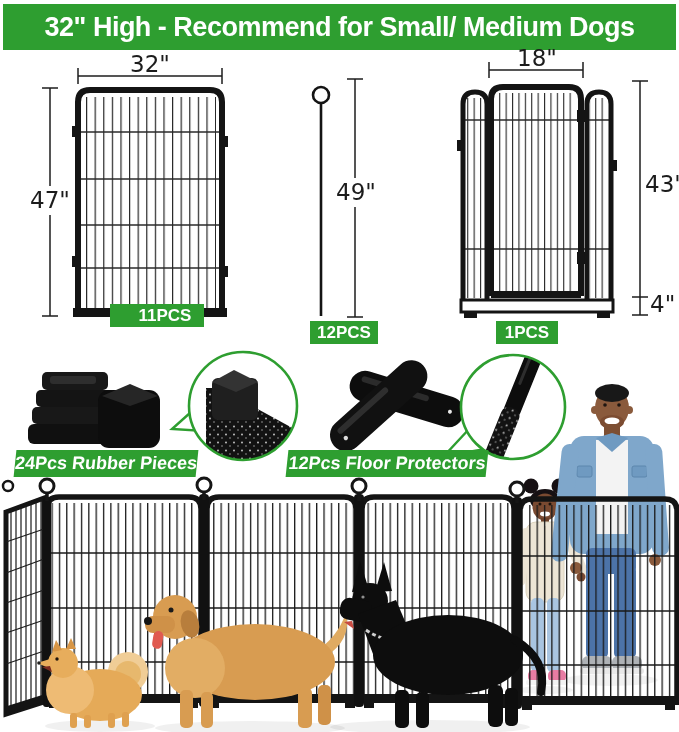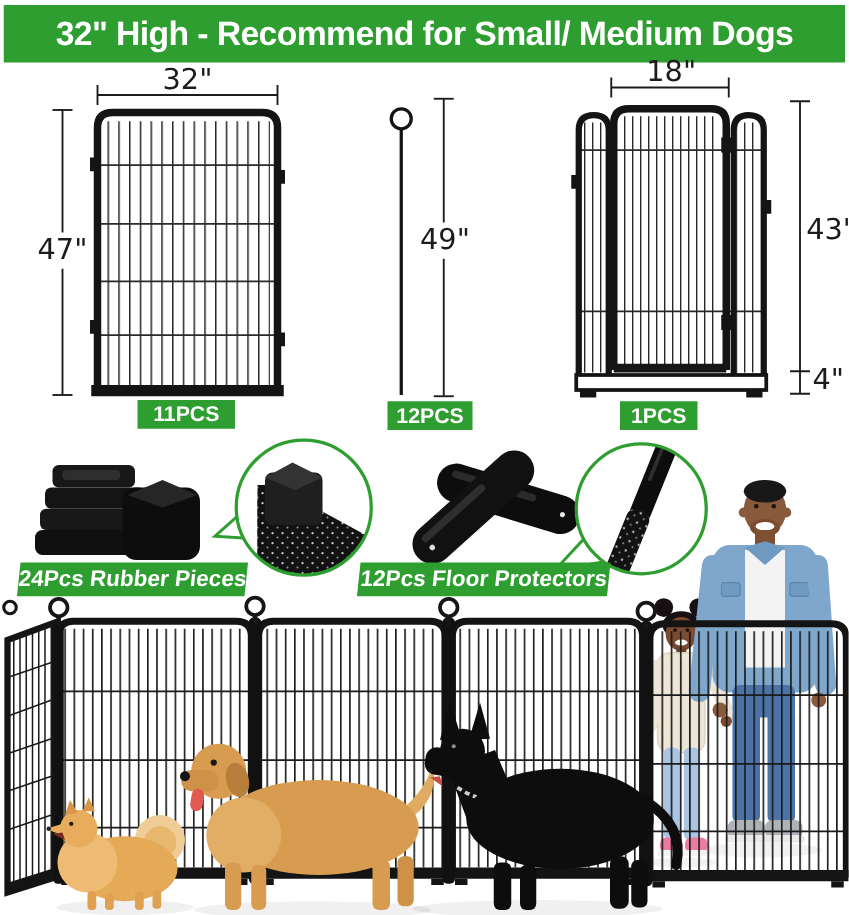--- a/index.html
+++ b/index.html
@@ -339,20 +339,20 @@
     <span>32" High - Recommend for Small/ Medium Dogs</span>
   </div>
 
   <div class="dim" style="left:115px;top:53px;width:70px;">32"</div>
   <div class="dim bg" style="left:26px;top:186px;width:48px;">47"</div>
   <div class="dim bg" style="left:331px;top:178px;width:50px;">49"</div>
   <div class="dim" style="left:504px;top:47px;width:66px;">18"</div>
   <div class="dim side" style="left:645px;top:173px;width:34px;">43"</div>
   <div class="dim side" style="left:650px;top:293px;width:29px;">4"</div>
 
-  <div class="pcs" style="left:110px;top:320px;width:78px;">11PCS</div>
+  <div class="pcs" style="left:110px;top:304px;width:78px;padding-left:16px;">11PCS</div>
   <div class="pcs" style="left:310px;top:321px;width:68px;">12PCS</div>
   <div class="pcs" style="left:496px;top:321px;width:62px;text-align:center;">1PCS</div>
 
   <div class="acc" style="left:15px;top:450px;width:182px;">24Pcs Rubber Pieces</div>
   <div class="acc" style="left:287px;top:450px;width:200px;">12Pcs Floor Protectors</div>
 
 </div>
 
 </body></html>

